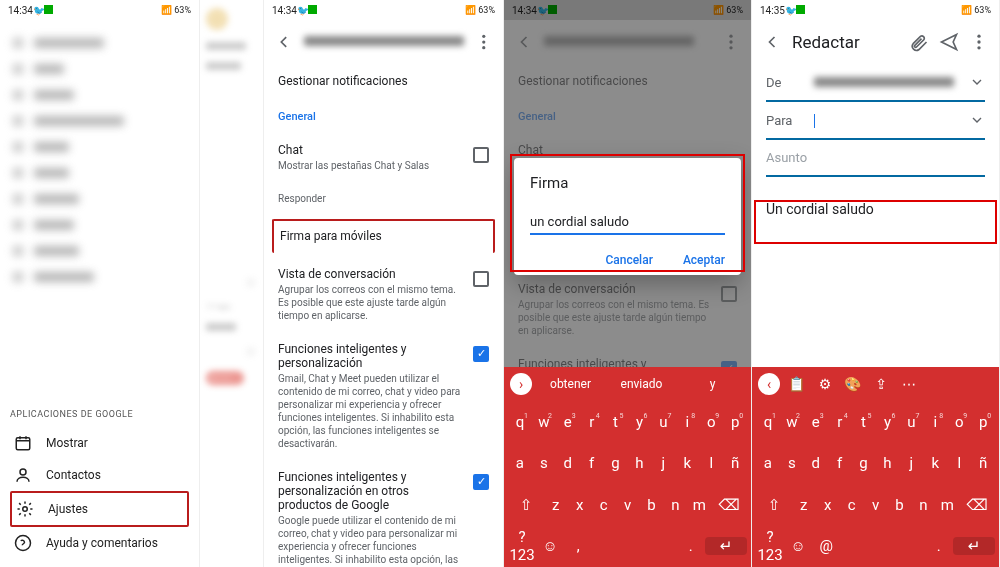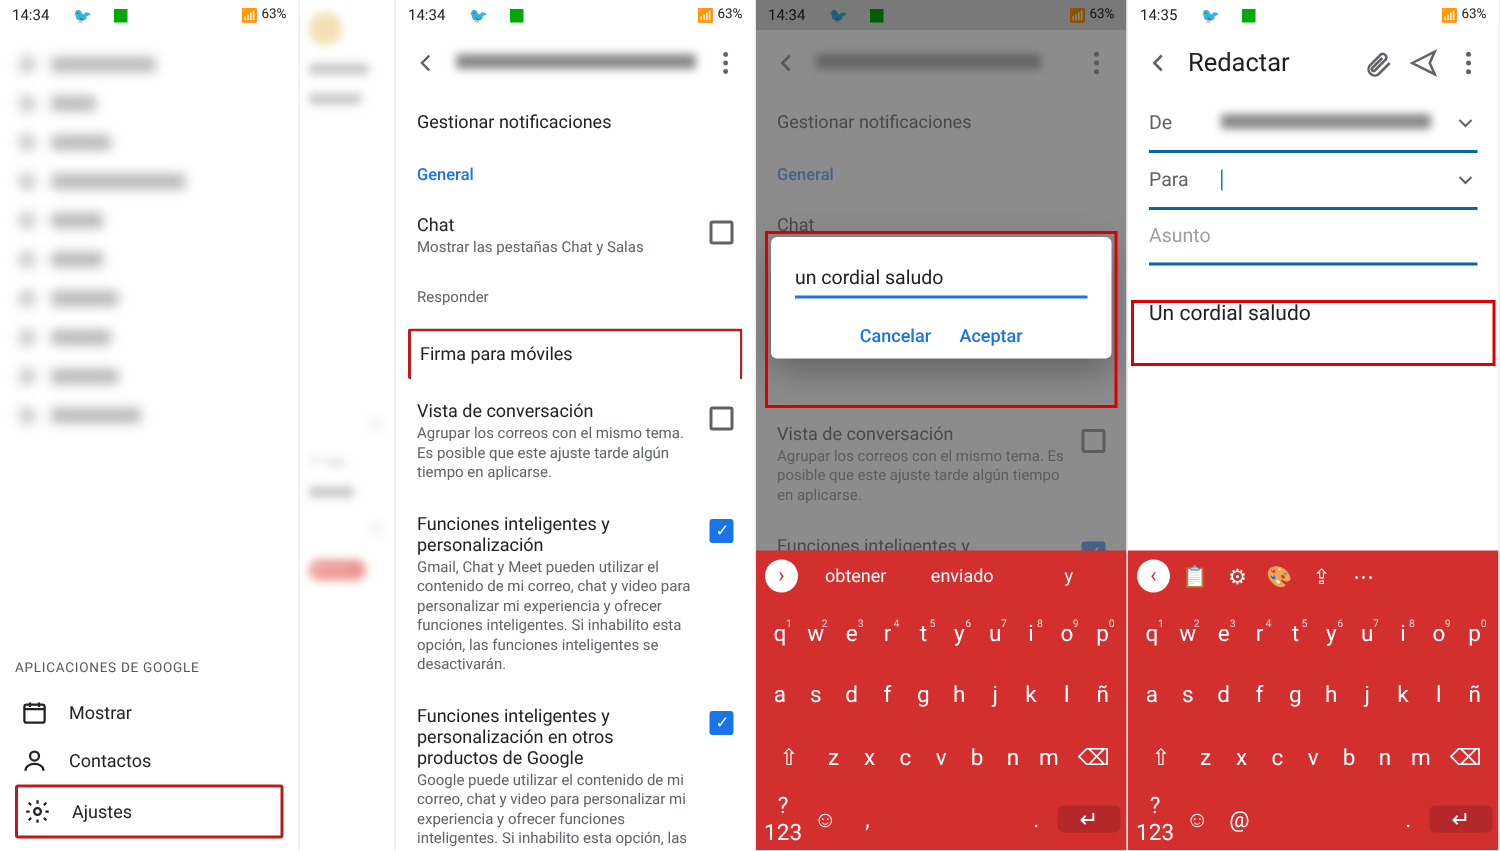--- a/index.html
+++ b/index.html
@@ -1,21 +1,21 @@
 <!DOCTYPE html>
 <html><head>
 <meta charset="utf-8">
 <style>
 * { margin:0; padding:0; box-sizing:border-box; font-family:Roboto,Arial,sans-serif; }
 body { background:#fff; width:1000px; height:567px; display:flex; overflow:hidden; }
 .screen { height:567px; border-right:1px solid #eee; position:relative; overflow:hidden; background:#fff; display:flex; flex-direction:column; }
 .s1{width:200px}.s2{width:64px}.s3{width:240px}.s4{width:248px}.s5{width:248px}
 
 .statusbar{height:20px; display:flex; justify-content:space-between; align-items:center; padding:0 8px; font-size:10px; color:#222; background:#fff;}
-.statusbar .left{display:flex; gap:16px; align-items:center;}
+.statusbar .left{display:flex; gap:0; }
 .statusbar .right{display:flex; gap:2px; align-items:center; font-size:9px;}
 .sq{width:9px;height:9px;display:inline-block}
 .tw{width:11px;height:11px;display:inline-block;color:#1da1f2}
 
 .blurred{filter:blur(4px); opacity:0.6;}
 .list1{padding:10px 0;}
 .list1 .row{height:26px; display:flex; align-items:center; gap:10px; padding:0 12px;}
 .list1 .dot{width:12px;height:12px;border-radius:50%;background:#aaa}
 .list1 .bar{height:10px;background:#888;border-radius:3px}
 
@@ -43,21 +43,21 @@
 .settings .row{display:flex;gap:10px;align-items:flex-start}
 .settings .row .txt{flex:1}
 .chk{width:16px;height:16px;border:2px solid #5f6368;border-radius:2px;flex-shrink:0;margin-top:4px}
 .chk.on{background:#1a73e8;border-color:#1a73e8;position:relative}
 .chk.on::after{content:"✓";color:#fff;font-size:11px;position:absolute;top:-1px;left:2px}
 
 .s4 .dim{position:absolute;top:0;left:0;right:0;bottom:0;background:rgba(0,0,0,.45);z-index:5}
 .dialog{position:absolute;z-index:10;top:158px;left:10px;right:10px;background:#fff;border-radius:4px;padding:16px 16px 8px;box-shadow:0 8px 24px rgba(0,0,0,.3)}
 .dialog .dt{font-size:15px;color:#202124;margin-bottom:18px}
 .dialog input{width:100%;border:0;border-bottom:2px solid #1a73e8;font-size:13px;padding:4px 0;outline:none;color:#202124}
-.dialog .btns{display:flex;justify-content:center;gap:19px;margin-top:18px}
+.dialog .btns{display:flex;justify-content:flex-end;gap:30px;margin-top:18px}
 .dialog .btns span{color:#1a73e8;font-size:12px;font-weight:500}
 .hlbox{position:absolute;border:2px solid #d00;z-index:20;pointer-events:none}
 
 .kb{position:absolute;bottom:0;left:0;right:0;height:200px;background:#d32f2f;z-index:30;display:flex;flex-direction:column;color:#fff;font-size:12px}
 .kb .sug{height:34px;display:flex;align-items:center;padding:0 6px;gap:6px}
 .kb .sug .chev{width:22px;height:22px;border-radius:50%;background:#fff;color:#d32f2f;display:flex;align-items:center;justify-content:center;font-size:14px}
 .kb .sug .w{flex:1;text-align:center;font-size:12px}
 .kb .sug .ico{width:22px;text-align:center;font-size:14px}
 .kb .row{display:flex;justify-content:space-around;padding:2px 4px;flex:1;align-items:center}
 .kb .key{flex:1;text-align:center;font-size:15px;position:relative}
@@ -147,20 +147,27 @@
           <path d="M4 21c0-4 4-6 8-6s8 2 8 6"></path>
         </svg>
    <span>Contactos</span>
   </div>
   <div class="item hlred">
    <svg viewBox="0 0 24 24" fill="none" stroke="currentColor" stroke-width="2">
           <circle cx="12" cy="12" r="3"></circle>
           <path d="M12 2v3M12 19v3M4.2 4.2l2.1 2.1M17.7 17.7l2.1 2.1M2 12h3M19 12h3M4.2 19.8l2.1-2.1M17.7 6.3l2.1-2.1"></path>
         </svg>
    <span>Ajustes</span>
+  </div>
+  <div class="item">
+   <svg viewBox="0 0 24 24" fill="none" stroke="currentColor" stroke-width="2">
+          <circle cx="12" cy="12" r="10"></circle>
+          <path d="M9 9a3 3 0 015 2c0 2-3 2-3 4M12 18h0"></path>
+        </svg>
+   <span>Ayuda y comentarios</span>
   </div>
  </div>
 </div>
 
 <div class="screen s2">
  <div class="content">
   <div class="av"></div>
   <div class="line" style="width:40px"></div>
   <div class="line" style="width:35px"></div>
   <div style="height:180px"></div>
@@ -280,20 +287,21 @@
   <div class="item row">
         <div class="txt">
           <div class="t">Funciones inteligentes y personalización</div>
           <div class="d">Gmail, Chat y Meet pueden utilizar el contenido de mi correo, chat y video para personalizar mi experiencia y ofrecer funciones inteligentes. Si inhabilito esta opción, las funciones inteligentes se desactivarán.</div>
         </div>
         <div class="chk on"></div>
       </div>
  </div>
  <div class="dim"></div>
  <div class="dialog">
+  <div class="dt">Firma</div>
   <input value="un cordial saludo" style="">
   <div class="btns">
    <span>Cancelar</span>
    <span>Aceptar</span>
   </div>
  </div>
  <div class="hlbox" style="top:154px;left:6px;right:6px;height:118px"></div>
  <div class="kb">
   <div class="sug">
    <span class="chev">›</span>

